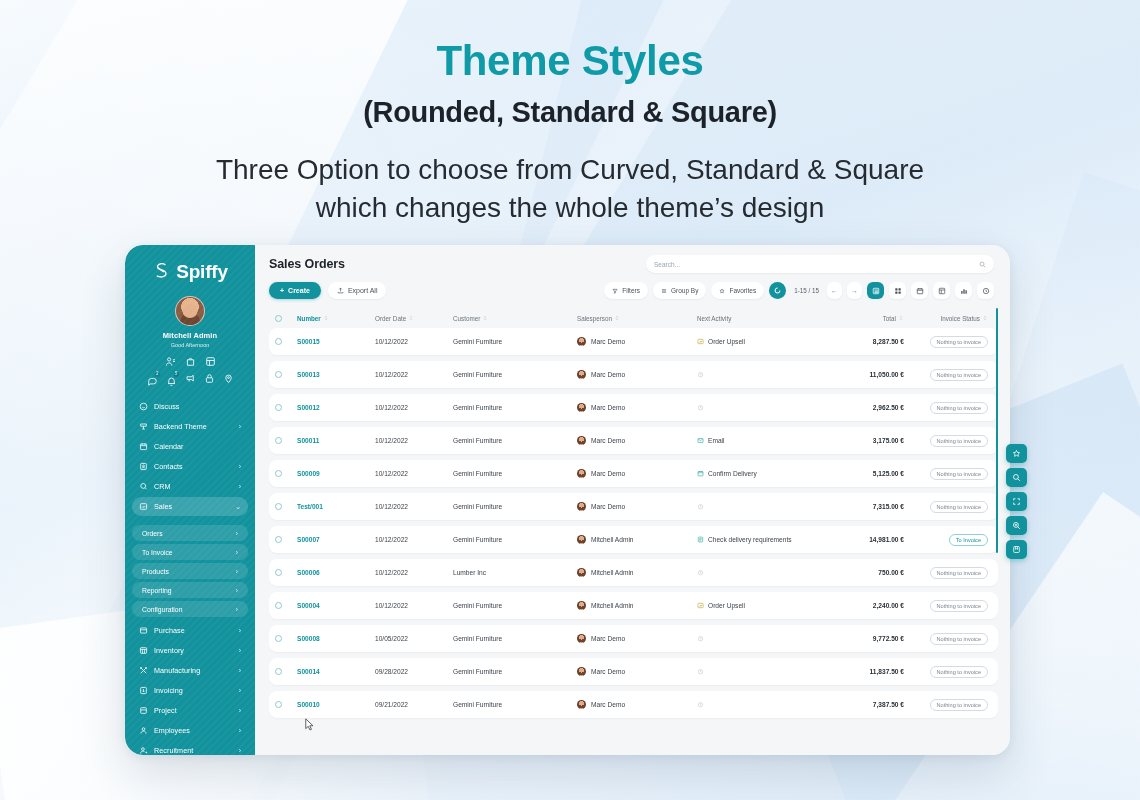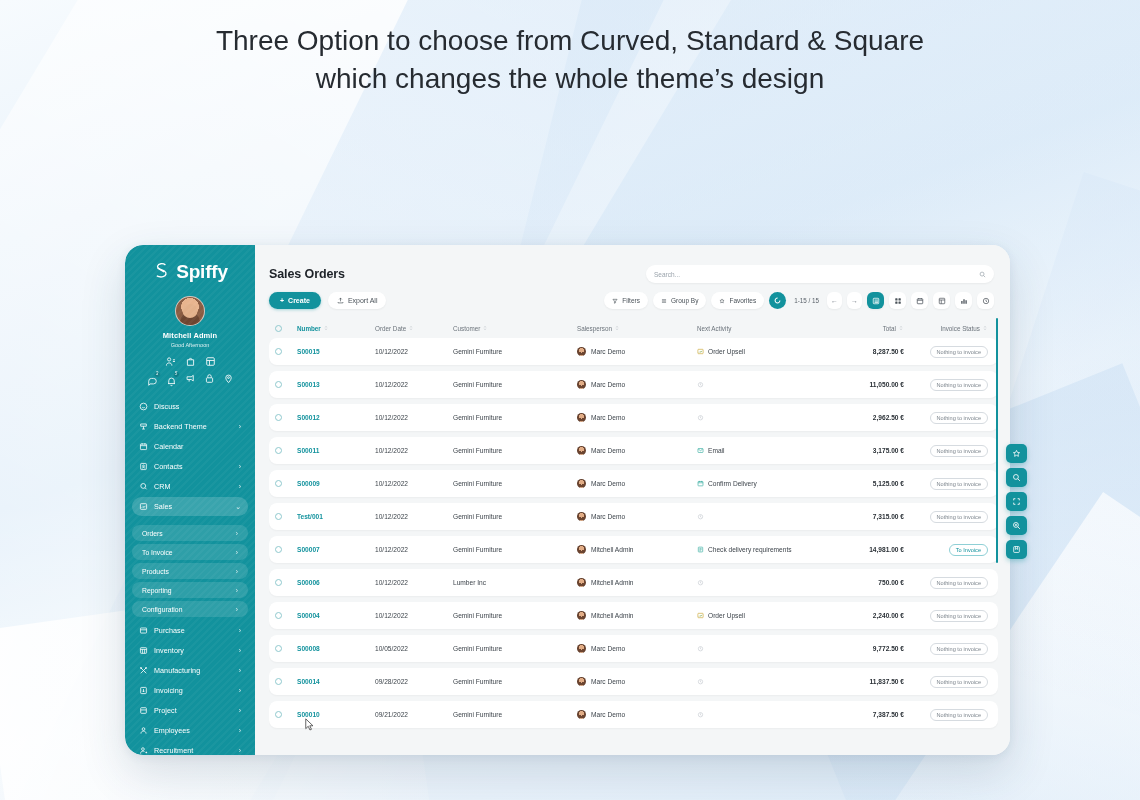--- a/index.html
+++ b/index.html
@@ -95,21 +95,21 @@
   .si {
     display:flex; align-items:center; padding:4.5px 10px; margin-bottom:3px;
     font-size:6.8px; border-radius:10px; background:rgba(255,255,255,.12); cursor:pointer;
   }
   .si .slabel{ flex:1; }
   .si .chev{ font-size:6.5px; opacity:.85; }
 
   
   .main { flex:1; display:flex; flex-direction:column; min-width:0; background:#f4f6f7; position:relative; }
 
-  .topbar { padding:20px 16px 0 14px; }
+  .topbar { padding:10px 16px 0 14px; }
   .toprow1 { display:flex; align-items:center; justify-content:space-between; }
   .page-title { font-size:12.5px; font-weight:600; color:#1d2228; letter-spacing:-.1px; }
   .searchbox {
     width:348px; height:18px; background:#fff; border-radius:9px;
     display:flex; align-items:center; padding:0 8px; gap:6px;
     box-shadow:0 1px 2px rgba(0,0,0,.05);
   }
   .searchbox .sph { flex:1; font-size:6.5px; color:#9aa3ab; }
   .toprow2 { display:flex; align-items:center; justify-content:space-between; margin-top:9px; }
   .leftbtns { display:flex; align-items:center; gap:7px; }
@@ -204,20 +204,22 @@
 
 <div class="ray r1"></div>
 <div class="ray r2"></div>
 <div class="ray r3"></div>
 <div class="ray r4"></div>
 <div class="ray r5"></div>
 <div class="ray r6"></div>
 <div class="ray r7"></div>
 
 <div class="hero">
+  <h1>Theme Styles</h1>
+  <h2>(Rounded, Standard &amp; Square)</h2>
   <p>Three Option to choose from Curved, Standard &amp; Square which changes the whole theme’s design</p>
 </div>
 
 <div class="window">
 
   <div class="sidebar">
     <div class="brand">
       <svg class="brand-mark" viewBox="0 0 24 28" fill="none" stroke="#fff" stroke-width="1.7">
         <path d="M17 5c-3-2.5-9-2-10 1.5S13 11 16 13s2 6-2 7-8-1-8-1"></path>
         <path d="M7 9c2 1.6 6 3 8.5 5"></path>

